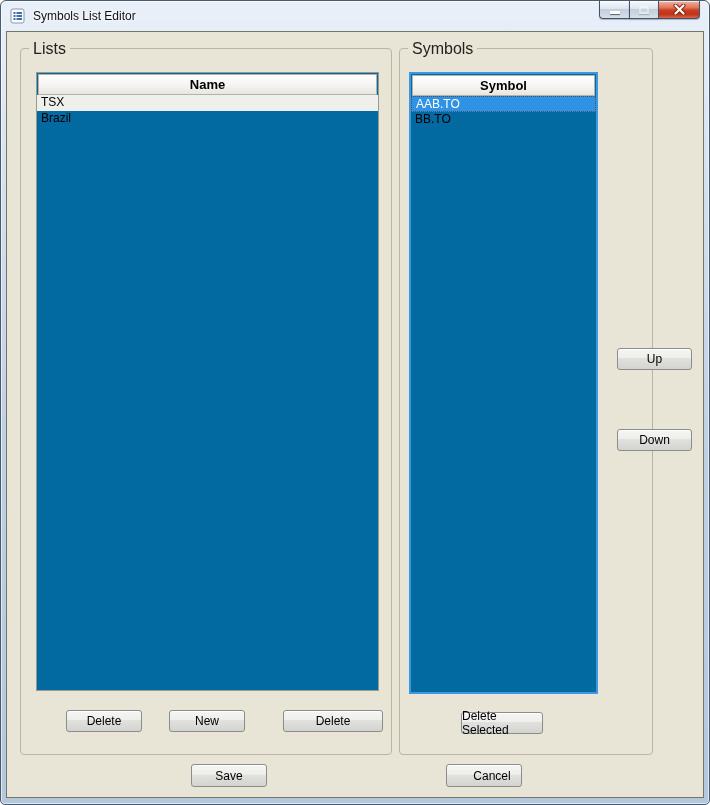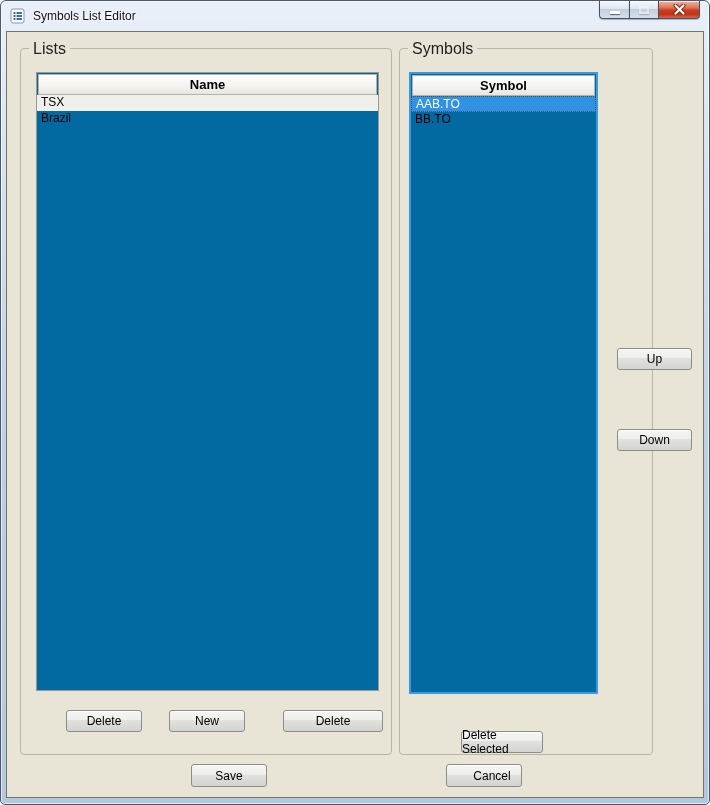--- a/index.html
+++ b/index.html
@@ -125,21 +125,21 @@
 
     <div class="groupbox" style="left:392px; top:16px; width:254px; height:707px;">
       <span class="gb-label">Symbols</span>
 
       <div class="datatable focus" style="left:9px; top:23px; width:189px; height:622px;">
         <div class="dt-header">Symbol</div>
         <div class="dt-row sel-blue">AAB.TO</div>
         <div class="dt-row">BB.TO</div>
       </div>
 
-      <div class="btn" style="left:61px; top:682px; width:82px;">Delete Selected</div>
+      <div class="btn" style="left:61px; top:663px; width:82px;">Delete Selected</div>
     </div>
 
     <div class="btn" style="left:610px; top:316px; width:75px;">Up</div>
     <div class="btn" style="left:610px; top:397px; width:75px;">Down</div>
 
     <div class="btn" style="left:184px; top:732px; width:76px; height:23px;">Save</div>
     <div class="btn" style="left:439px; top:732px; width:76px; height:23px;padding-left:16px;">Cancel</div>
 
   </div>
 </div>

